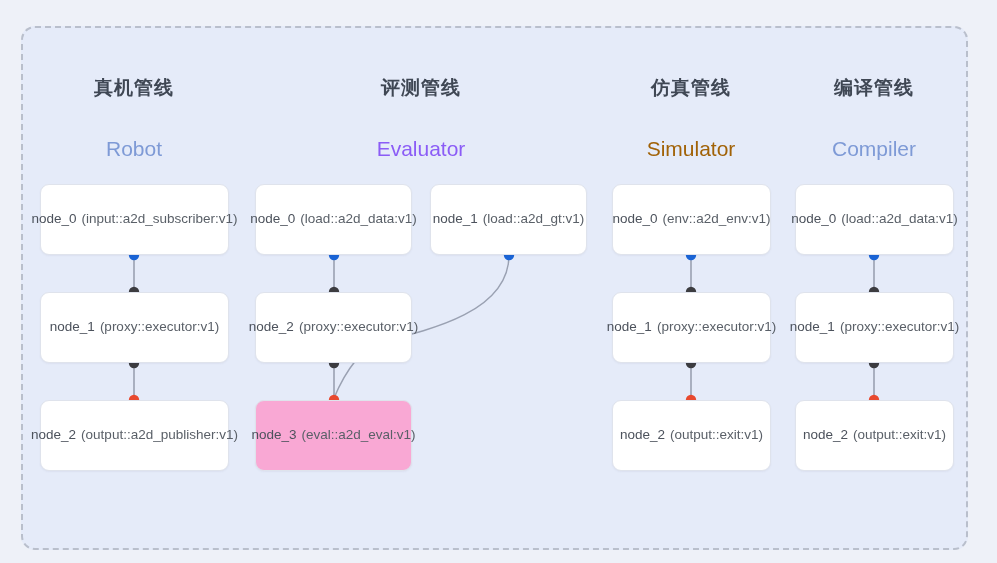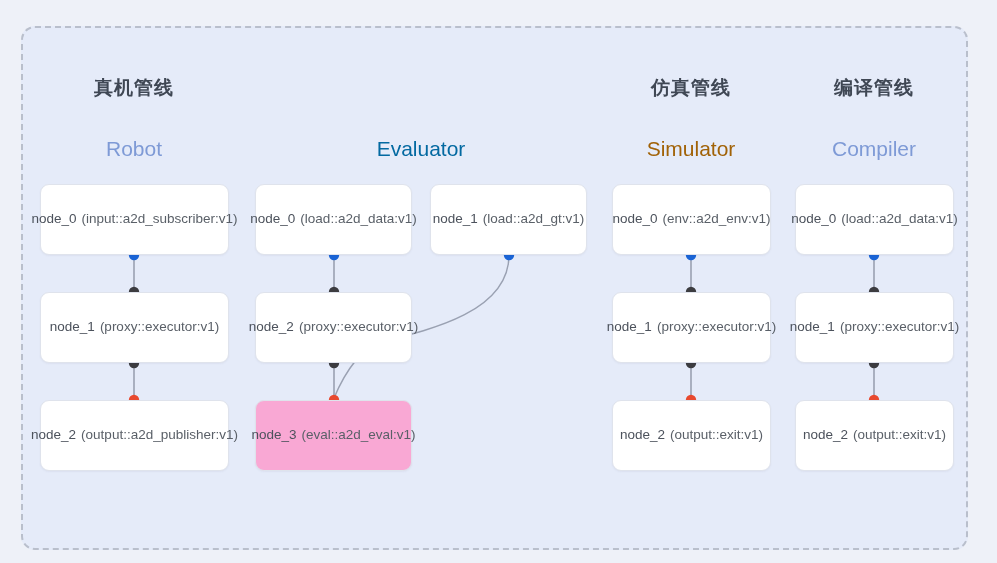--- a/index.html
+++ b/index.html
@@ -137,21 +137,22 @@
         <div class="node-type">(input::a2d_subscriber:v1)</div>
       </div>
       <div class="node" style="left: 40px; top: 280px; width: 189px; height: 71px; background: rgb(255, 255, 255); border-color: rgb(223, 227, 236);">
         <div class="node-name">node_1</div>
         <div class="node-type">(proxy::executor:v1)</div>
       </div>
       <div class="node" style="left: 40px; top: 388px; width: 189px; height: 71px; background: rgb(255, 255, 255); border-color: rgb(223, 227, 236);">
         <div class="node-name">node_2</div>
         <div class="node-type">(output::a2d_publisher:v1)</div>
       </div>
-      <div class="col-subtitle" style="left: 271px; top: 126px; width: 300px; color: #0369a1;">Evaluator</div>
+      <div class="col-title" style="left: 271px; top: 66px; width: 300px; color: rgb(63, 71, 84);">评测管线</div>
+      <div class="col-subtitle" style="left: 271px; top: 126px; width: 300px; color: #8b5cf6;">Evaluator</div>
       <div class="node" style="left: 255px; top: 172px; width: 157px; height: 71px; background: rgb(255, 255, 255); border-color: rgb(223, 227, 236);">
         <div class="node-name">node_0</div>
         <div class="node-type">(load::a2d_data:v1)</div>
       </div>
       <div class="node" style="left: 430px; top: 172px; width: 157px; height: 71px; background: rgb(255, 255, 255); border-color: rgb(223, 227, 236);">
         <div class="node-name">node_1</div>
         <div class="node-type">(load::a2d_gt:v1)</div>
       </div>
       <div class="node" style="left: 255px; top: 280px; width: 157px; height: 71px; background: rgb(255, 255, 255); border-color: rgb(223, 227, 236);">
         <div class="node-name">node_2</div>

